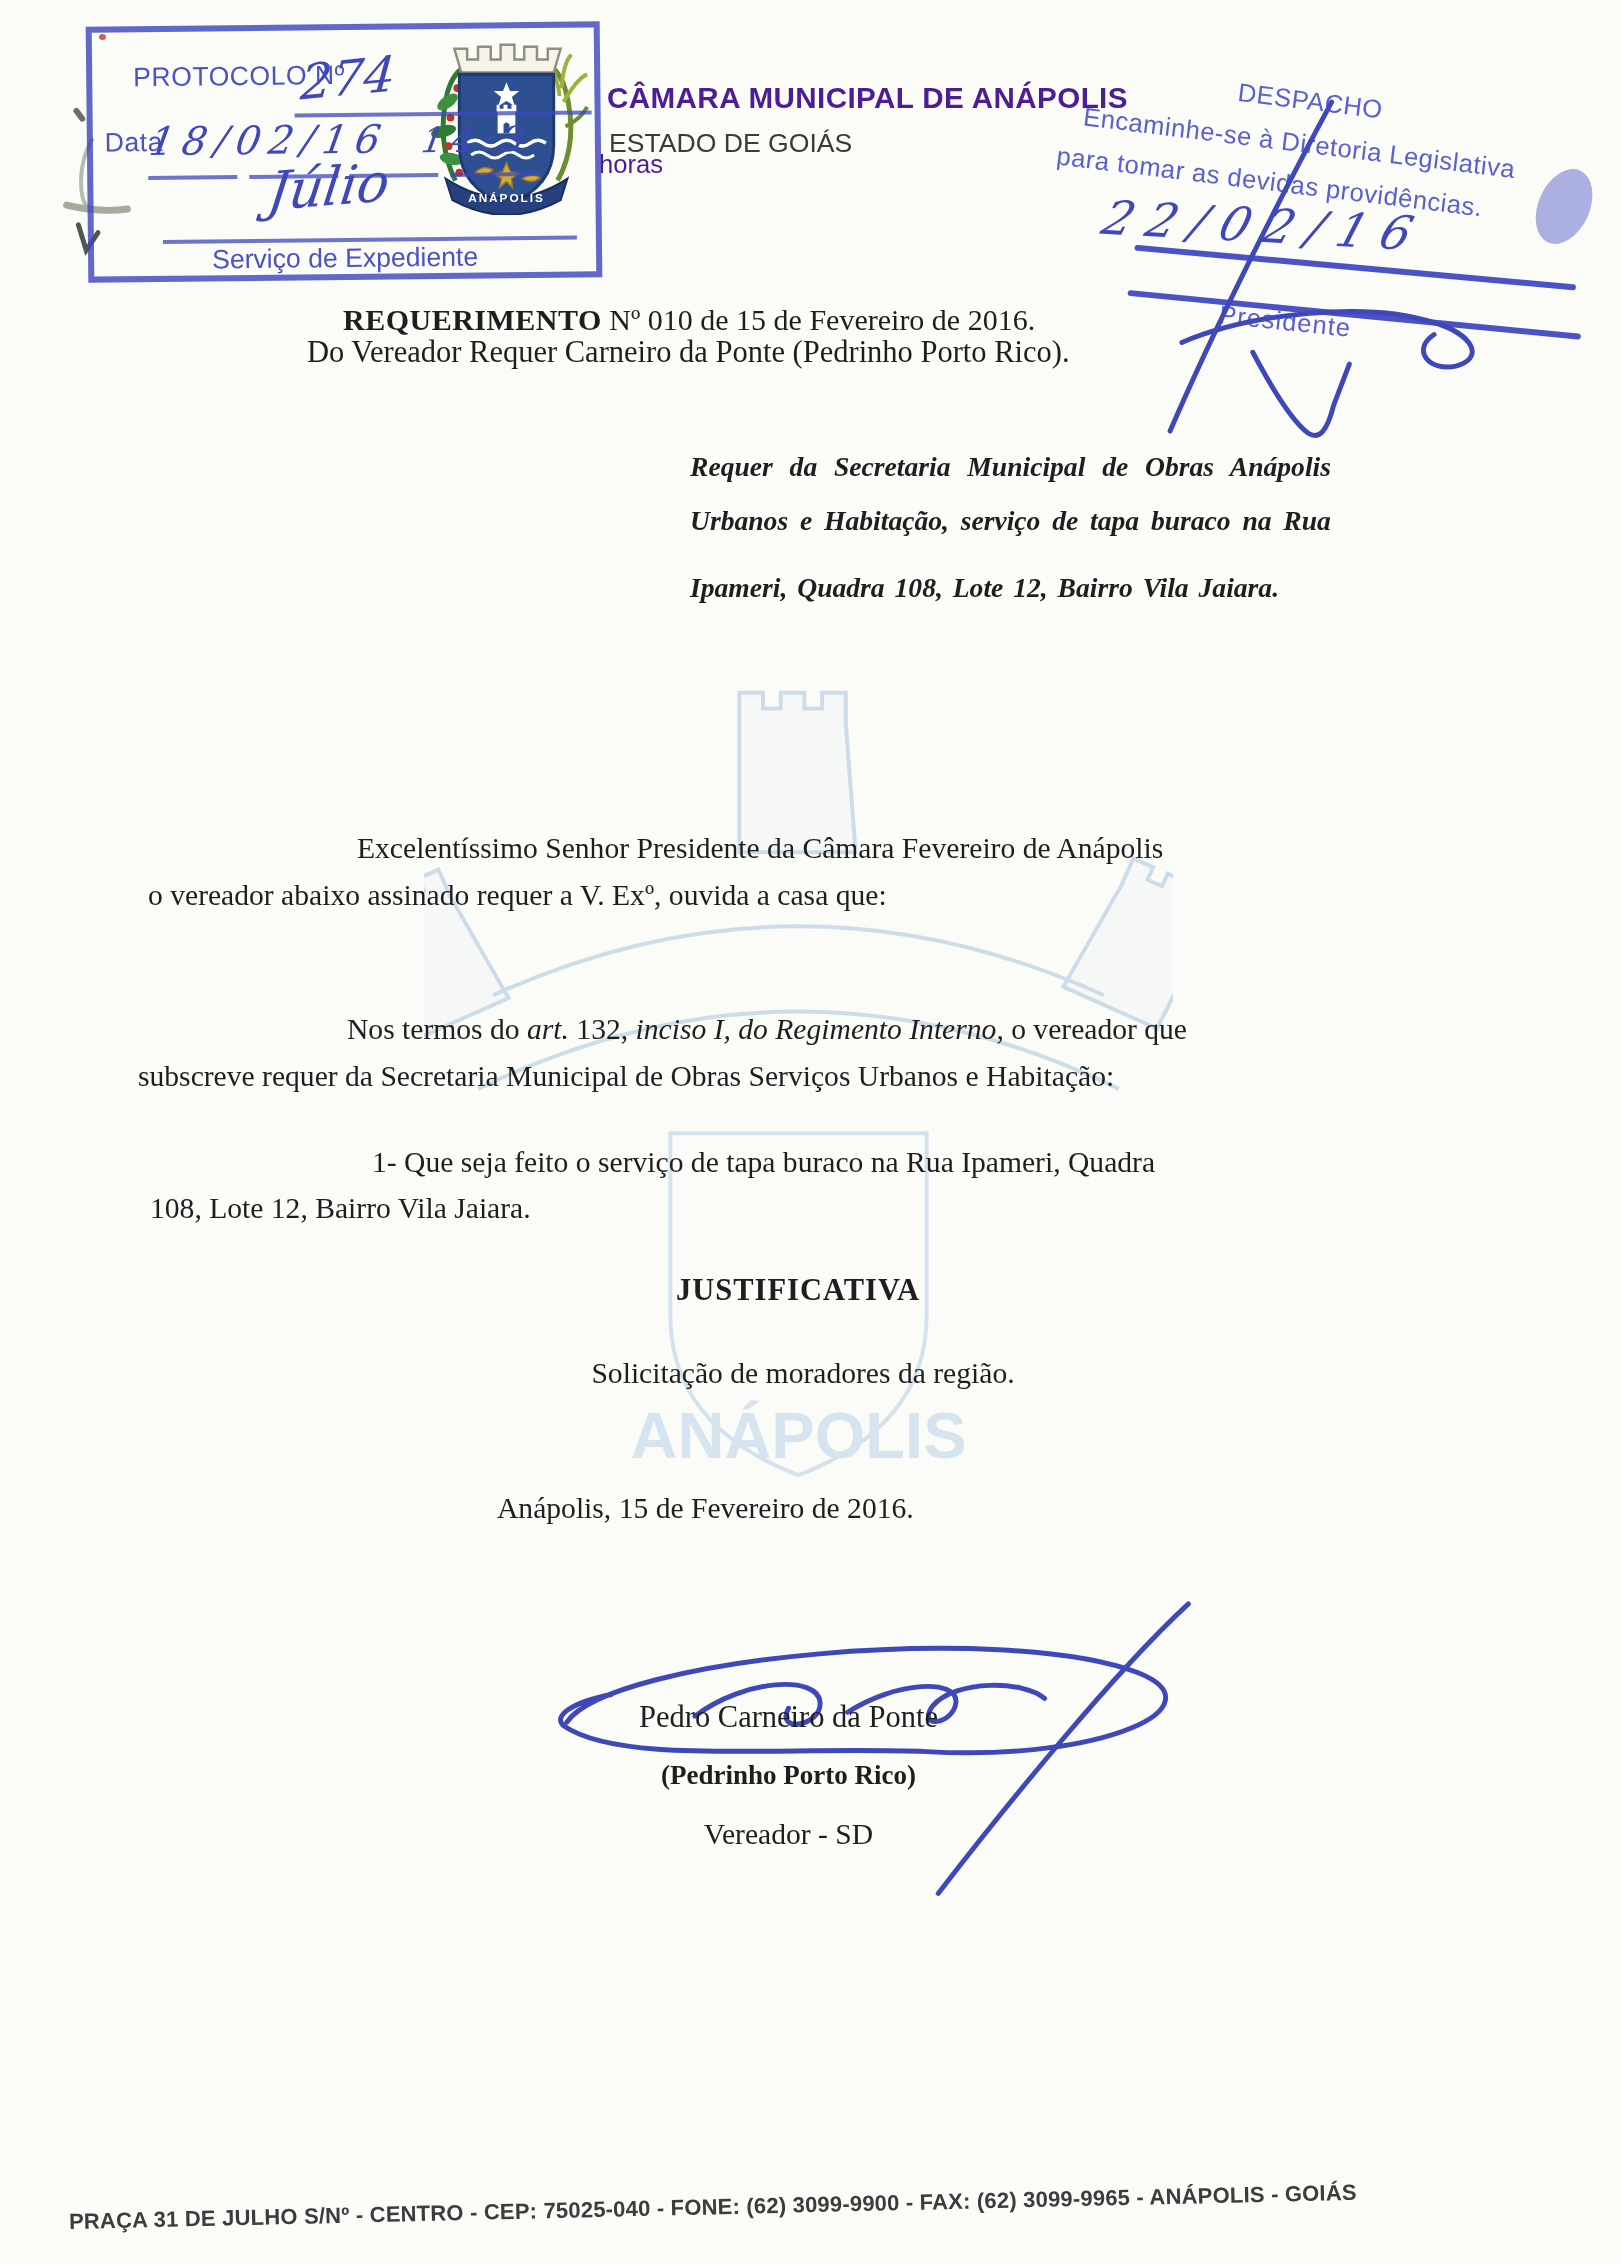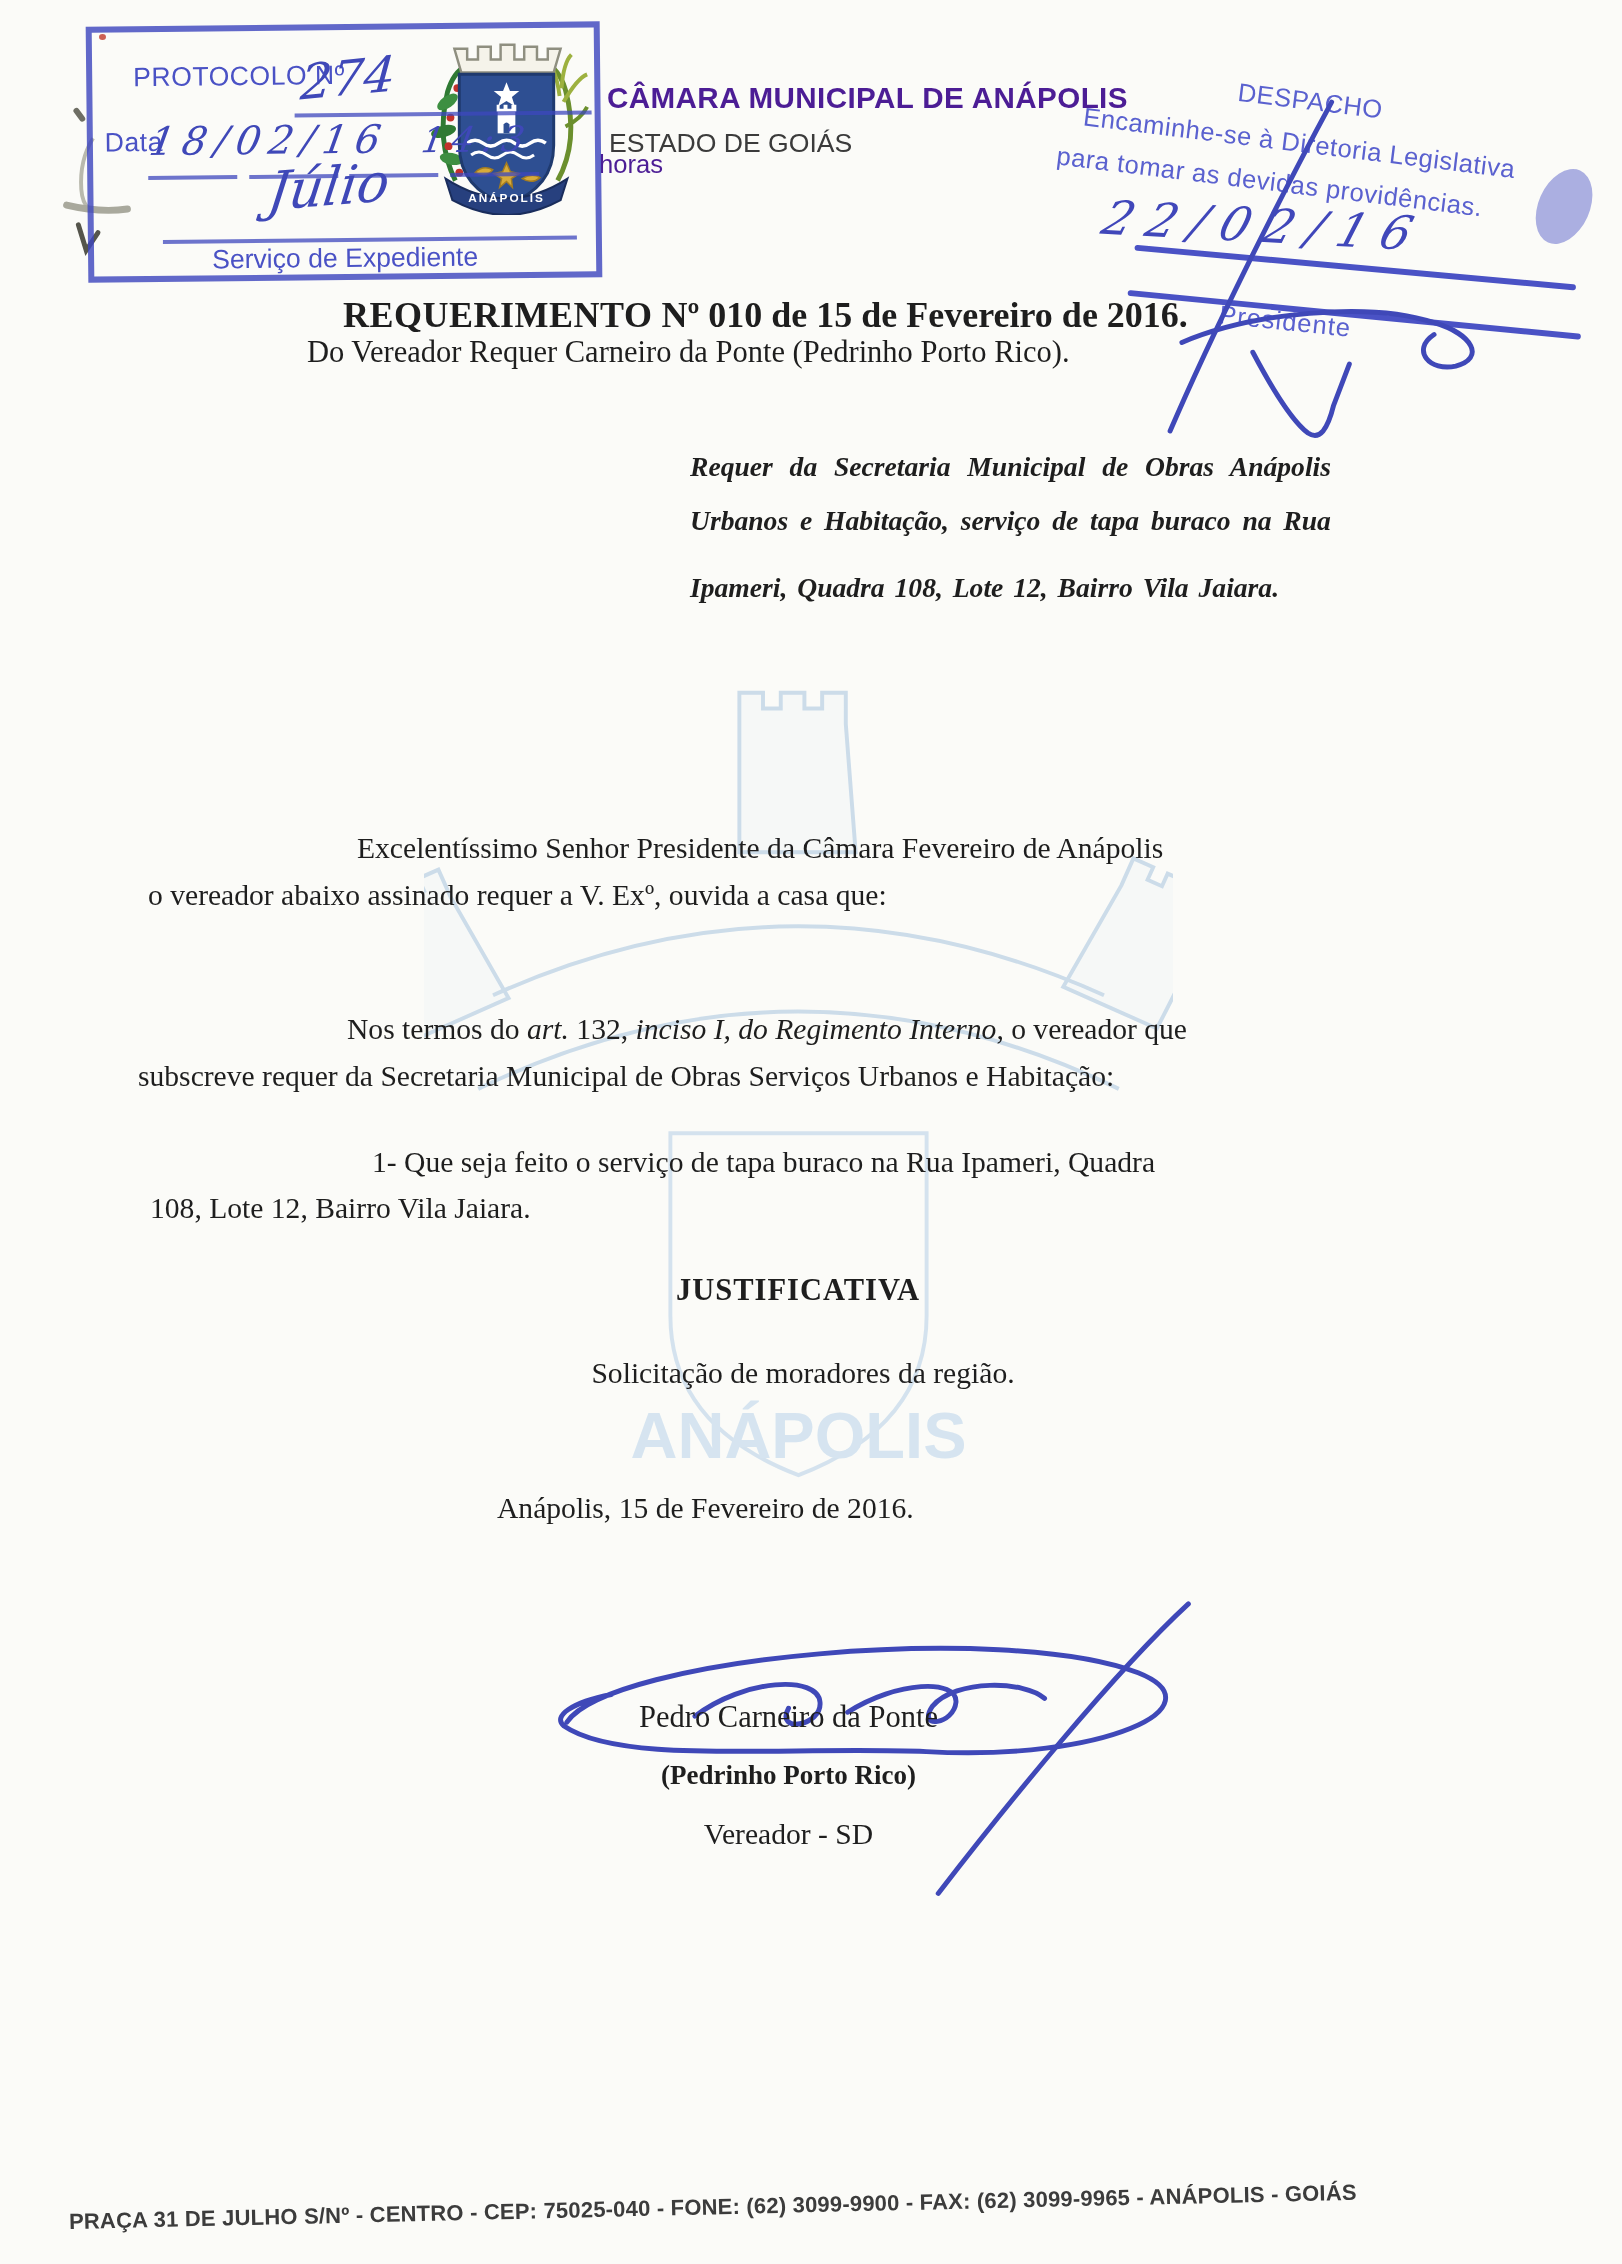--- a/index.html
+++ b/index.html
@@ -37,21 +37,21 @@
   #despacho .t{position:absolute;font-size:25.6px;letter-spacing:0.5px;white-space:nowrap;}
   #despacho-title{left:172px;top:0;font-size:26.6px;letter-spacing:3px;}
   #despacho-l1{left:21.7px;top:43px;}
   #despacho-l2{left:0px;top:85px;}
   #despacho-date{left:54px;top:116px;font-size:47px;letter-spacing:13.8px;word-spacing:17.7px;transform:rotate(-4deg) skewX(-14deg);color:#4047ba;}
   #sign-overlay{left:1044px;top:39px;z-index:7;}
   #presidente-label{left:1219px;top:307px;font-family:"Liberation Sans",sans-serif;font-size:25.6px;
        color:#5a61cf;transform:rotate(6deg);z-index:6;letter-spacing:1px;}
   
   .doc{z-index:3;white-space:nowrap;}
-  #title-l1{left:343px;top:294px;font-size:36px;font-weight:bold;}
+  #title-l1{left:343px;top:303px;font-size:30px;}
   #title-l1 b{letter-spacing:0.5px;}
   #title-l2{left:307px;top:335px;font-size:30.5px;}
   .sum{left:690px;font-size:27.6px;font-weight:bold;font-style:italic;}
   #sum-l1{top:451px;word-spacing:9.9px;}
   #sum-l2{top:505px;word-spacing:4.9px;}
   #sum-l3{top:572px;word-spacing:3px;}
   .body-line{font-size:29.6px;}
   #p1-l1{left:357px;top:832px;}
   #p1-l2{left:148px;top:879px;}
   #p2-l1{left:347px;top:1013px;}

